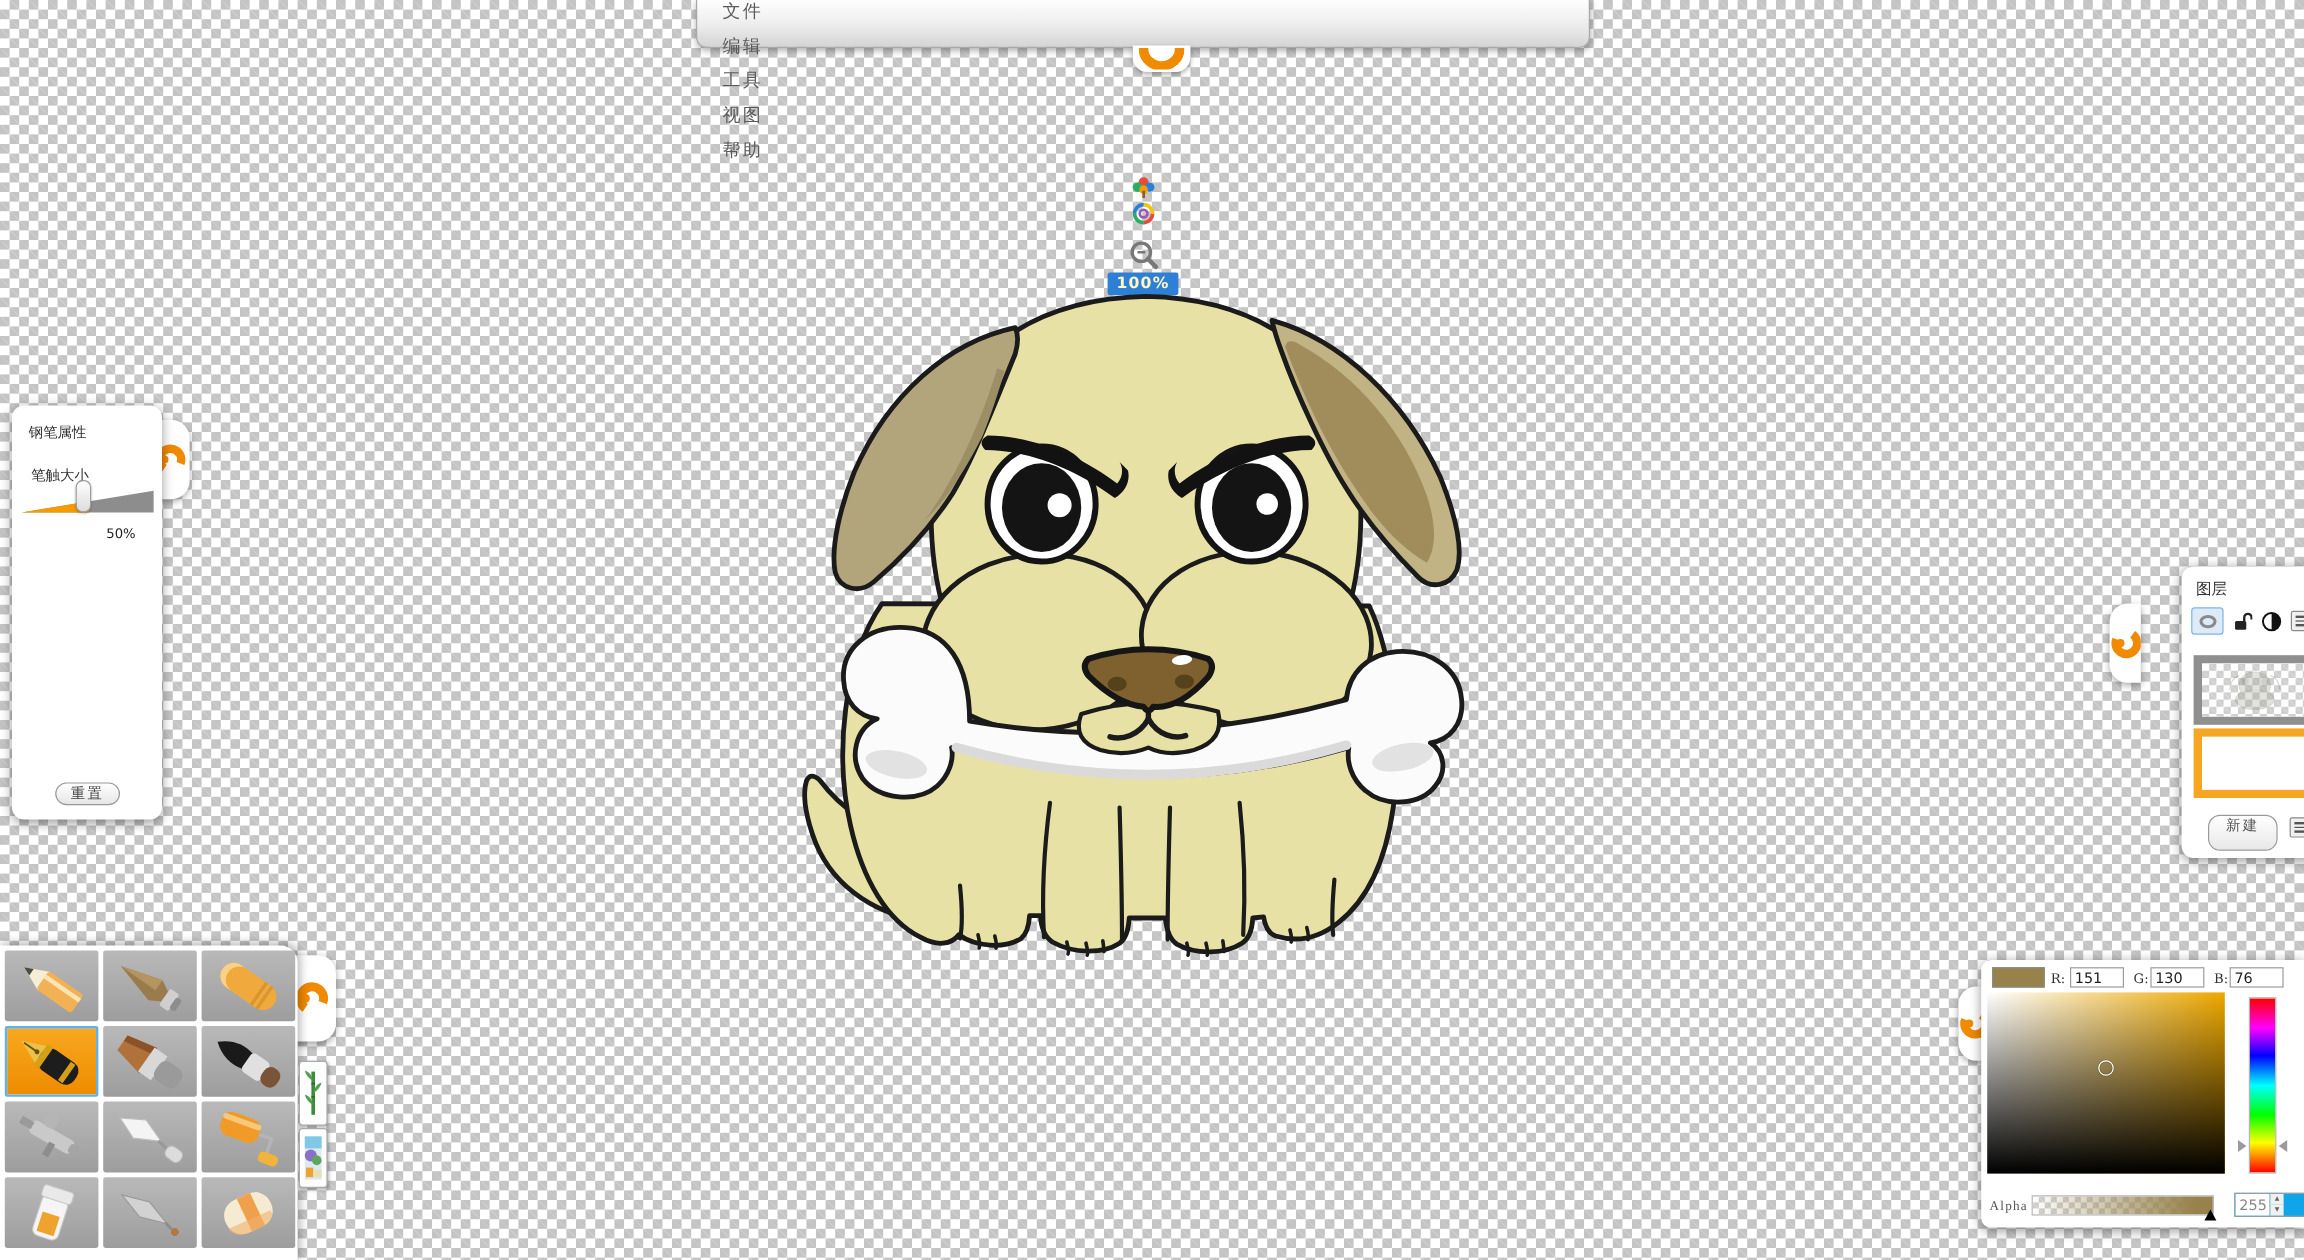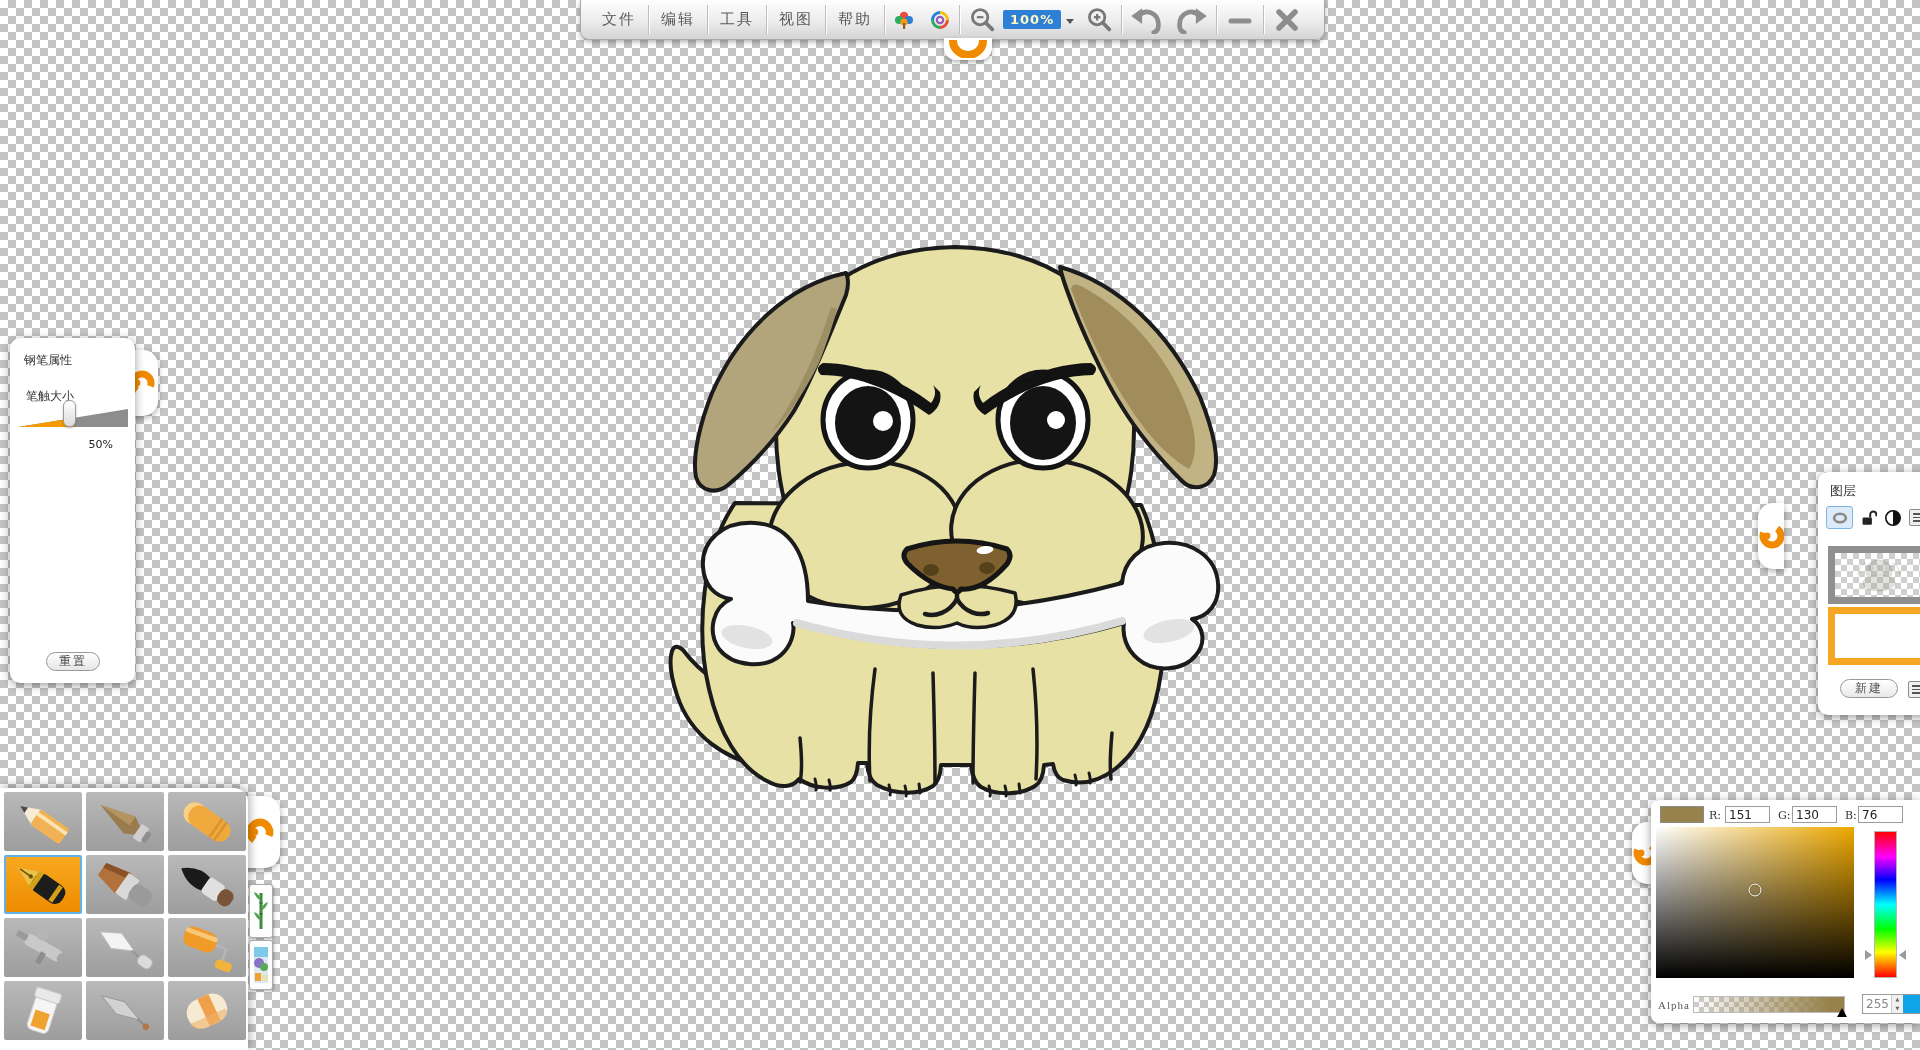--- a/index.html
+++ b/index.html
@@ -18,20 +18,21 @@
 
   
   .toolbar {
     left:580px; top:0; width:745px; height:40px;
     display:flex; align-items:stretch;
     background:linear-gradient(#fefefe,#ececec 55%,#d4d4d4);
     border:1px solid #a9a9a9; border-top:none;
     border-radius:0 0 9px 9px;
     box-shadow:0 2px 5px rgba(0,0,0,.3);
     padding:0 10px;
+    flex-direction:column;
   }
   .menu-btn {
     display:flex; align-items:center; justify-content:center;
     width:56px; font-size:15px; color:#5a5a5a; letter-spacing:2px;
     cursor:default;
   }
   .tb-sep { width:1px; background:#bdbdbd; margin:5px 1px; box-shadow:1px 0 0 #fff; }
   .tb-btn {
     display:flex; align-items:center; justify-content:center;
     padding:0 7px;
@@ -137,21 +138,21 @@
     position:relative;
   }
   .thumb-inner-white { width:100%; height:100%; background:#fff; }
   .layers-scrollbar {
     position:absolute; left:116px; top:74px; width:13px; height:119px;
     background:#f1f1f1; border:1px solid #c7c7c7; border-radius:2px;
     display:flex; flex-direction:column; justify-content:space-between; align-items:center;
     padding:2px 0;
   }
   .new-layer-btn {
-    position:absolute; left:22px; top:207px; width:58px; height:19px;
+    position:absolute; left:22px; top:207px; width:58px; height:30px;
     border:1px solid #999; border-radius:10px;
     background:linear-gradient(#fff,#e8e8e8);
     font-size:12px; color:#555; text-align:center; line-height:17px; letter-spacing:2px;
   }
   .layers-tab { left:1758px; top:503px; width:26px; height:66px; }
 
   
   .color-panel { left:1651px; top:800px; width:269px; height:223px; border-radius:8px 0 0 8px; }
   .color-row { position:absolute; left:0; top:6px; width:100%; height:18px; font-size:11px; color:#333;
                font-family:"DejaVu Serif","Liberation Serif",serif; }

